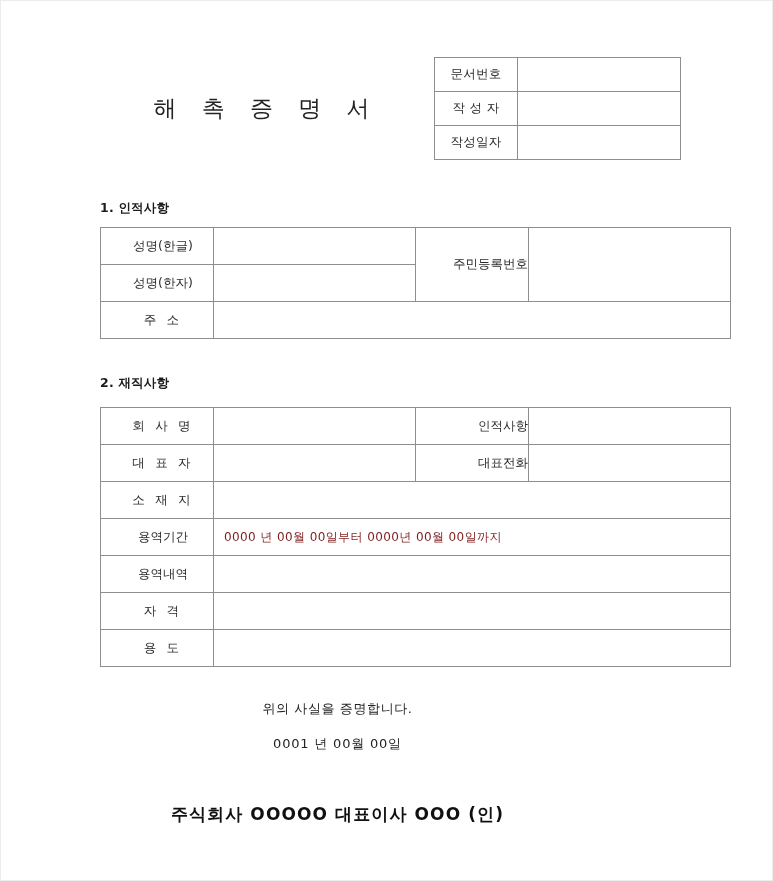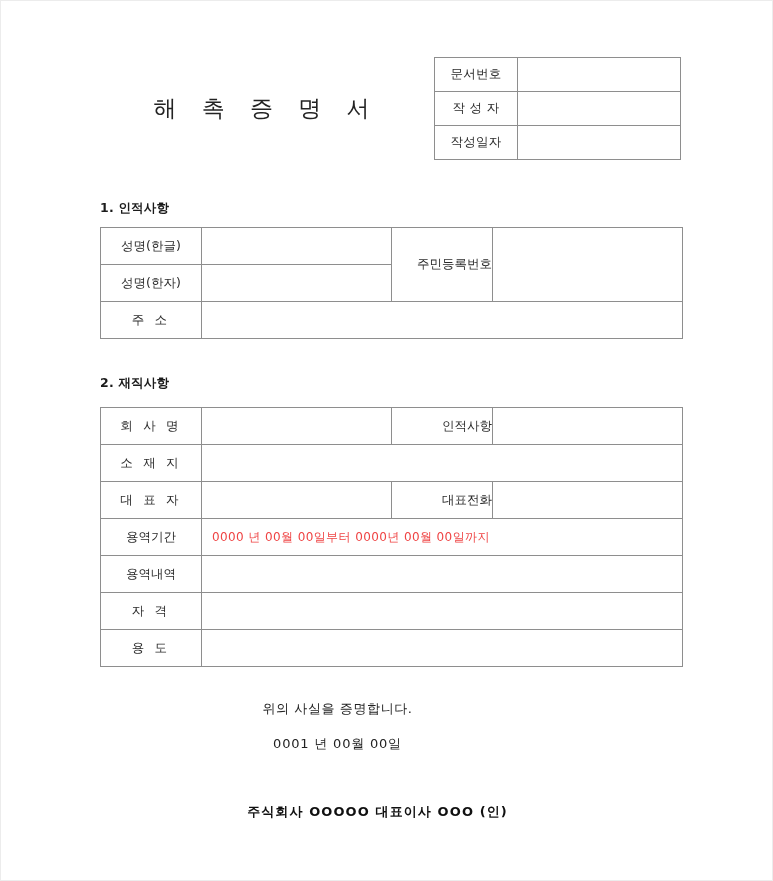--- a/index.html
+++ b/index.html
@@ -82,41 +82,41 @@
     border-collapse: collapse;
     table-layout: fixed;
   }
   #table-personal { top: 226px; }
   #table-employment { top: 406px; }
 
   .form-table td {
     border: 1.4px solid #8e8e8e;
     font-size: 12.5px;
     color: #252525;
-    padding: 0 0 0 0;
+    padding: 0 0 0 12px;
     height: 36px;
     margin-left: 32px;
   }
   .form-table td.rowlabel {
     width: 100px;
     text-align: center;
     color: #2b2b2b;
   }
   .form-table td.midlabel {
     width: 100px;
     text-align: right;
     color: #2b2b2b;
   }
   .form-table td.field {
     background: #ffffff;
   }
   .form-table td.field-text {
     padding-left: 10px;
     font-size: 12px;
-    color: #ef4444;
+    color: #7f1d1d;
     letter-spacing: 0.4px;
   }
   .w-mid { width: 189px; }
   .w-right { width: 189px; }
 
   
   .footer-line {
     position: absolute;
     left: 0;
     width: 673px;
@@ -130,25 +130,24 @@
     color: #222222;
   }
   #issue-date-line {
     top: 734px;
     font-size: 13px;
     letter-spacing: 0.8px;
     color: #222222;
   }
   #signature-line {
     top: 802px;
-    font-size: 13px;
+    font-size: 17px;
     font-weight: bold;
     letter-spacing: 1.1px;
     color: #101010;
-    padding-left: 40px;
   }
 </style>
 </head>
 <body>
 
 <div class="page">
 
   <div class="doc-title">해 촉 증 명 서</div>
 
   <table class="header-table">
@@ -193,30 +192,30 @@
 
   <table class="form-table" id="table-employment">
     <tbody>
       <tr>
         <td class="rowlabel sp3">회 사 명</td>
         <td class="field w-mid"></td>
         <td class="midlabel">인적사항</td>
         <td class="field w-right"></td>
       </tr>
       <tr>
-        <td class="rowlabel sp3">소 재 지</td>
-        <td class="field" colspan="3"></td>
-      </tr>
-      <tr>
         <td class="rowlabel sp3">대 표 자</td>
         <td class="field"></td>
         <td class="midlabel">대표전화</td>
         <td class="field"></td>
       </tr>
       <tr>
+        <td class="rowlabel sp3">소 재 지</td>
+        <td class="field" colspan="3"></td>
+      </tr>
+      <tr>
         <td class="rowlabel">용역기간</td>
         <td class="field field-text" colspan="3">0000 년 00월 00일부터   0000년 00월 00일까지</td>
       </tr>
       <tr>
         <td class="rowlabel">용역내역</td>
         <td class="field" colspan="3"></td>
       </tr>
       <tr>
         <td class="rowlabel sp3">자    격</td>
         <td class="field" colspan="3"></td>

